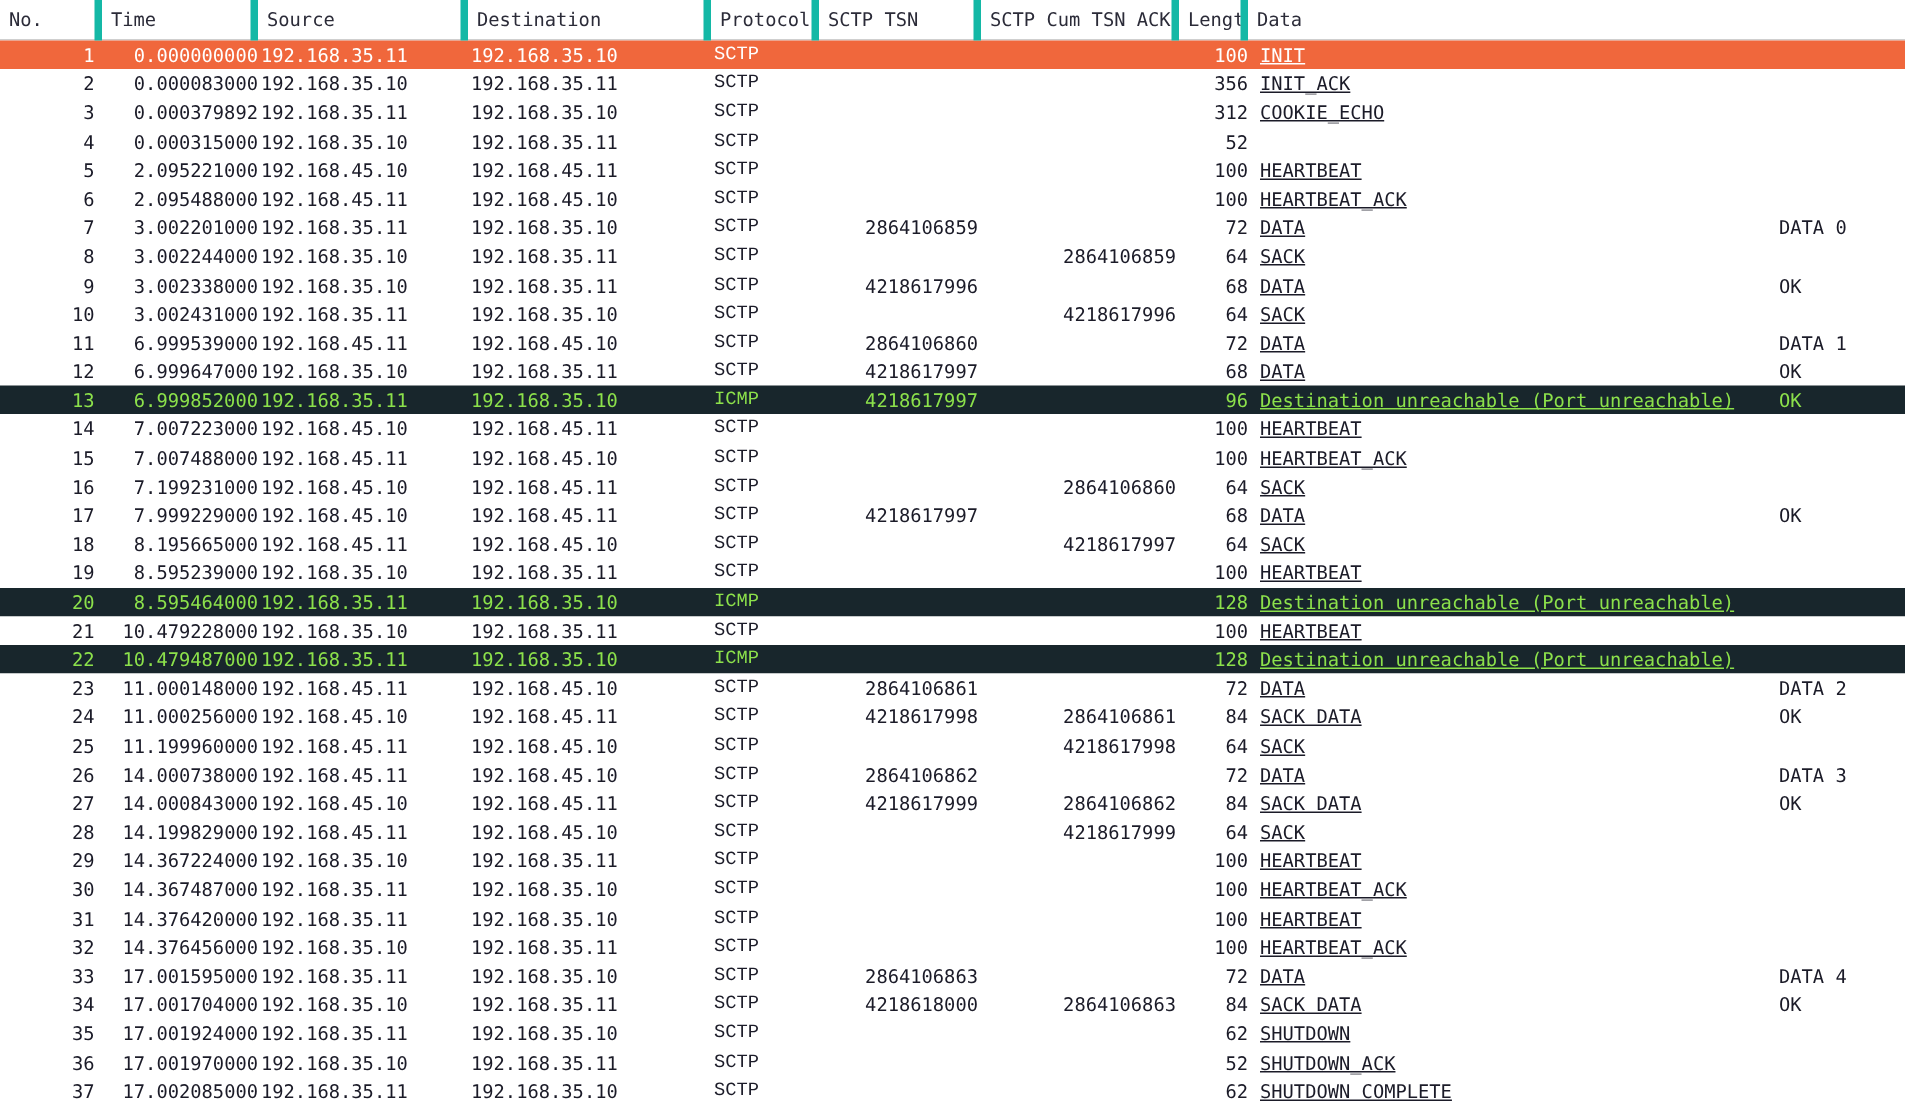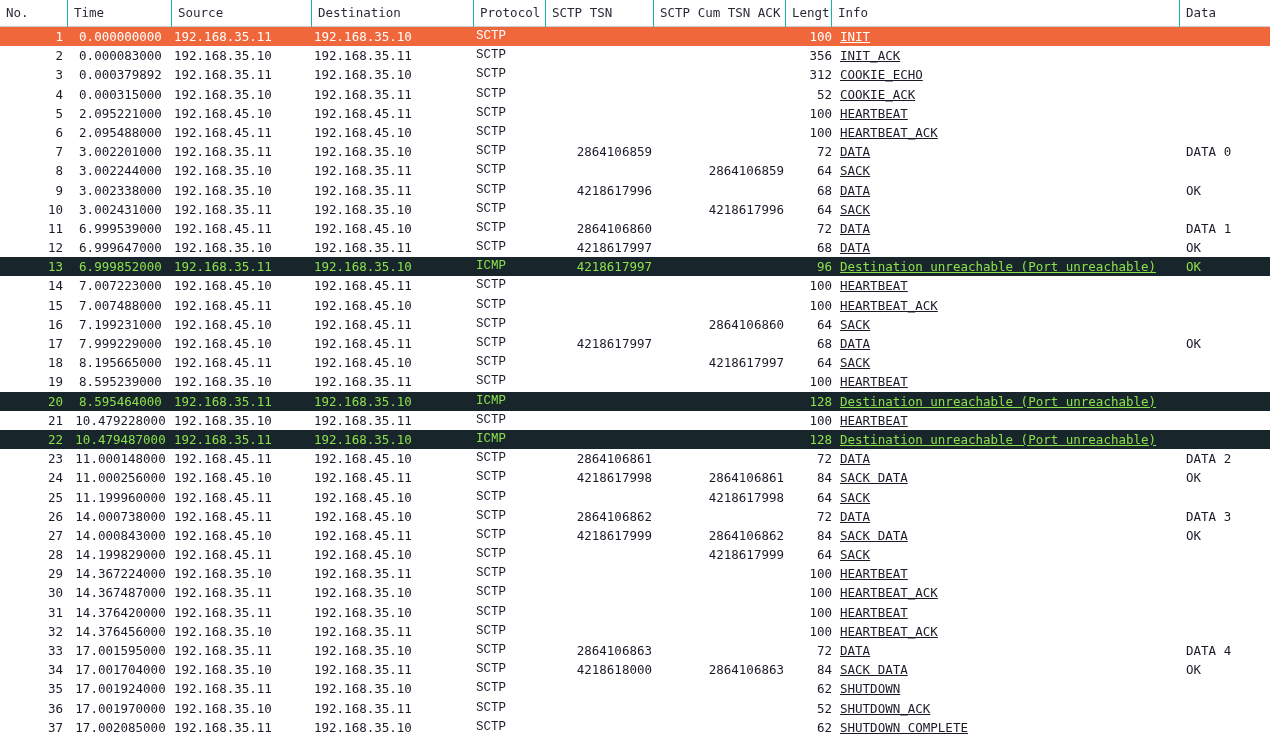--- a/index.html
+++ b/index.html
@@ -36,21 +36,21 @@
   }
   .plist-header .hcell {
     box-sizing: border-box;
     height: 27px;
     line-height: 26px;
     padding-left: 6px;
     font-size: 12.5px;
     color: #2b2b38;
     white-space: nowrap;
     overflow: hidden;
-    border-right: 1px solid #14b8a6;
+    border-right: 5px solid #14b8a6;
   }
   .plist-header .hcell:last-child { border-right: none; }
   .plist-header .hcell.first { border-left: none; }
 
   
   .plist-body {
     width: 1270px;
   }
   .prow {
     display: flex;
@@ -64,21 +64,21 @@
     box-sizing: border-box;
     overflow: hidden;
     white-space: nowrap;
     font-size: 12.5px;
     height: 19.2px;
     line-height: 19.2px;
   }
 
   
   .c-no      { width: 68px;  text-align: right; padding-right: 5px; }
-  .c-time    { width: 104px; text-align: center;  padding-left: 1px; }
+  .c-time    { width: 104px; text-align: right;  padding-left: 1px; }
   .c-src     { width: 140px; padding-left: 2px; }
   .c-dst     { width: 162px; padding-left: 2px; }
   .c-proto   { width: 72px;  padding-left: 2px; font-family: Liberation Mono, monospace; }
   .c-tsn     { width: 108px; text-align: right; padding-right: 2px; }
   .c-cumack  { width: 132px; text-align: right; padding-right: 2px; }
   .c-len     { width: 46px;  text-align: right; }
   .c-info    { width: 348px; padding-left: 8px; text-decoration: underline; }
   .c-data    { width: 90px;  padding-left: 6px; }
 
   
@@ -110,21 +110,20 @@
 
   <div class="plist-header">
     <div class="hcell h-no first">No.</div>
     <div class="hcell h-time">Time</div>
     <div class="hcell h-src">Source</div>
     <div class="hcell h-dst">Destination</div>
     <div class="hcell h-proto">Protocol</div>
     <div class="hcell h-tsn">SCTP TSN</div>
     <div class="hcell h-cumack">SCTP Cum TSN ACK</div>
     <div class="hcell h-len">Length</div>
-    <div class="hcell h-info">Info</div>
     <div class="hcell h-data">Data</div>
   </div>
 
   <div class="plist-body">
       <div class="prow selected">
         <div class="cell c-no">1</div>
         <div class="cell c-time">0.000000000</div>
         <div class="cell c-src">192.168.35.11</div>
         <div class="cell c-dst">192.168.35.10</div>
         <div class="cell c-proto">SCTP</div>
@@ -160,21 +159,20 @@
       </div>
       <div class="prow">
         <div class="cell c-no">4</div>
         <div class="cell c-time">0.000315000</div>
         <div class="cell c-src">192.168.35.10</div>
         <div class="cell c-dst">192.168.35.11</div>
         <div class="cell c-proto">SCTP</div>
         <div class="cell c-tsn"></div>
         <div class="cell c-cumack"></div>
         <div class="cell c-len">52</div>
-        <div class="cell c-info">COOKIE_ACK</div>
         <div class="cell c-data"></div>
       </div>
       <div class="prow">
         <div class="cell c-no">5</div>
         <div class="cell c-time">2.095221000</div>
         <div class="cell c-src">192.168.45.10</div>
         <div class="cell c-dst">192.168.45.11</div>
         <div class="cell c-proto">SCTP</div>
         <div class="cell c-tsn"></div>
         <div class="cell c-cumack"></div>

